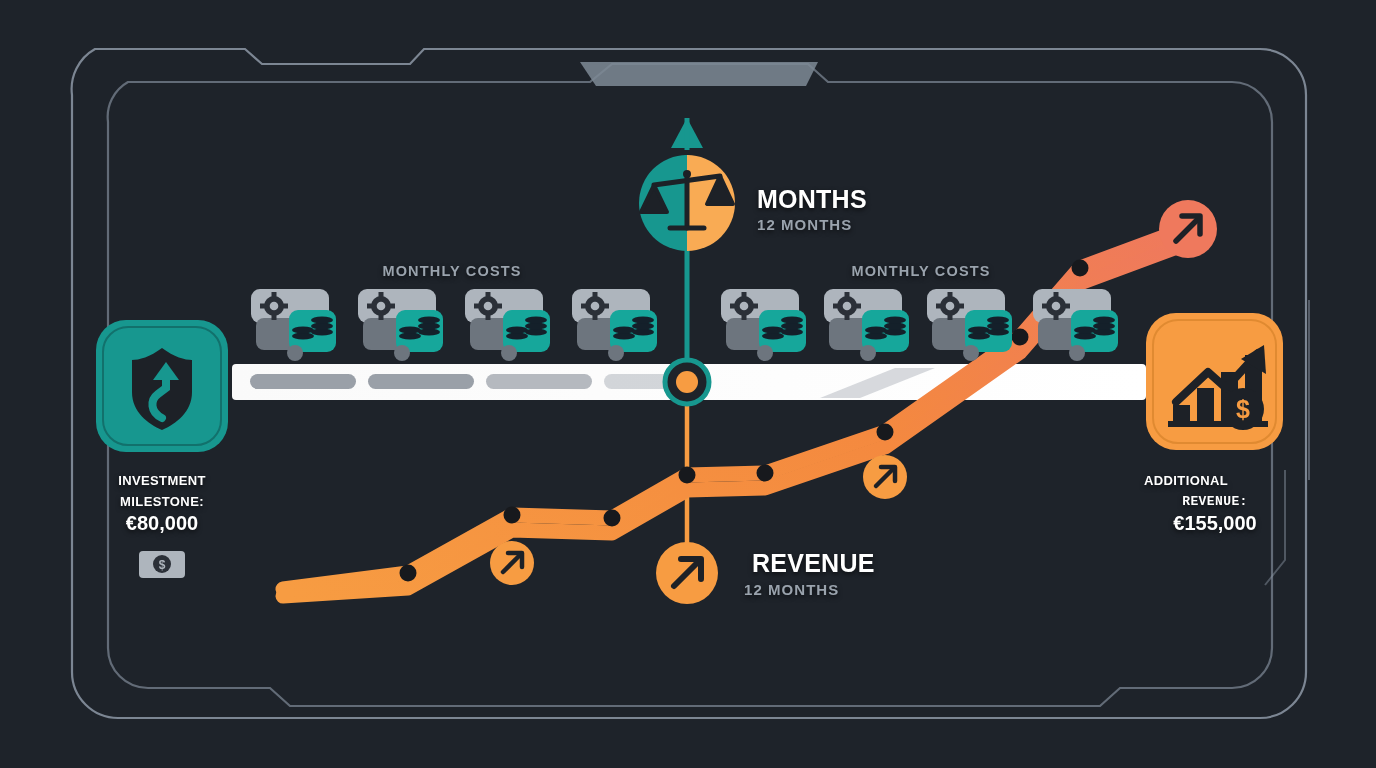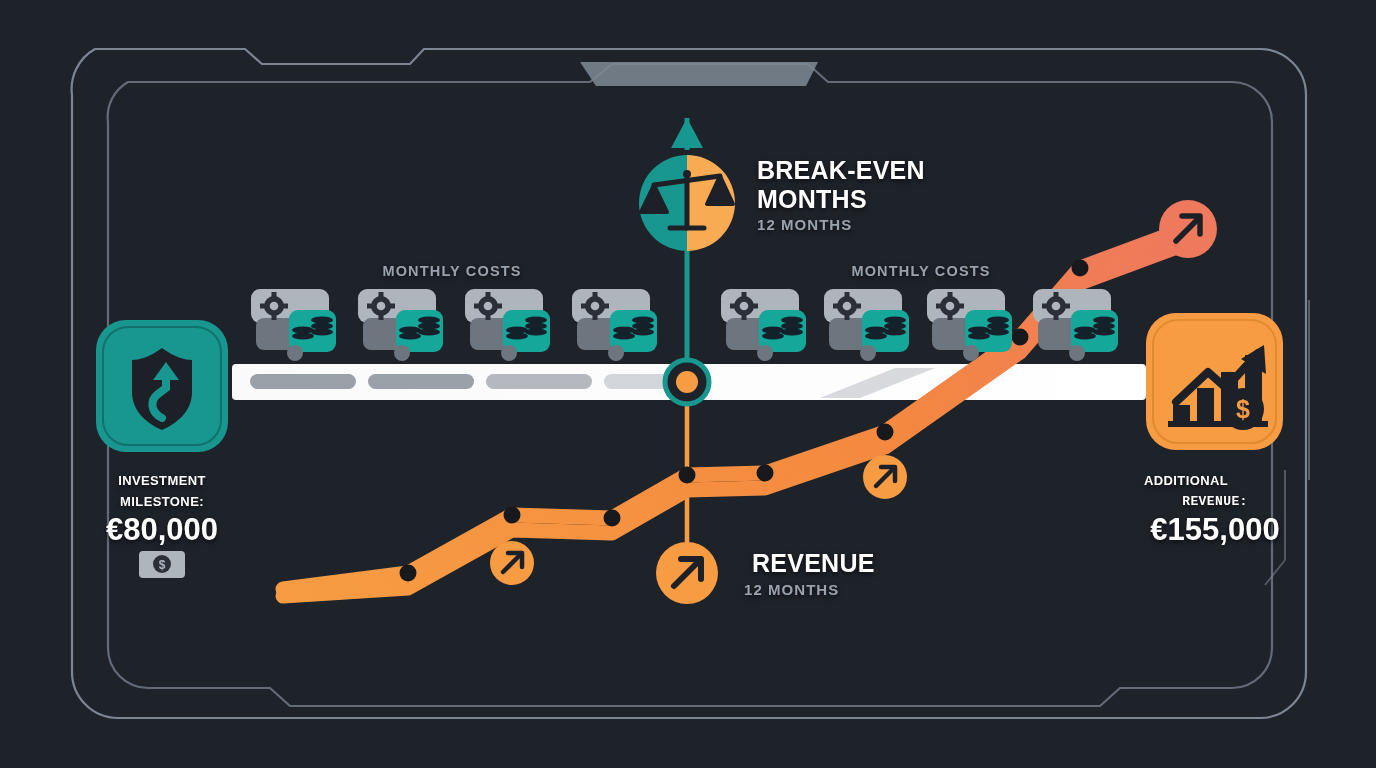--- a/index.html
+++ b/index.html
@@ -47,21 +47,21 @@
     letter-spacing: 0.07em;
   }
   .side-ttl {
     font-size: 13px;
     font-weight: bold;
     line-height: 21px;
     letter-spacing: 0.03em;
     text-align: center;
   }
   .side-val {
-    font-size: 31px;
+    font-size: 20px;
     font-weight: bold;
     letter-spacing: 0.00em;
     text-align: center;
   }
   .mc-label {
     font-size: 14.5px;
     font-weight: bold;
     color: #9aa3ad;
     letter-spacing: 0.08em;
     text-align: center;
@@ -388,21 +388,20 @@
     </g>
     <g>
       <circle cx="1188" cy="229" r="29" fill="#ef795d"></circle>
       <g stroke="#1d2127" stroke-width="5.5" stroke-linecap="round" stroke-linejoin="round" fill="none">
         <line x1="1176" y1="241" x2="1199" y2="218"></line>
         <polyline points="1182,216 1200,216 1200,234"></polyline>
       </g>
     </g>
   </svg>
 
-  <div class="txt ttl" style="left:757px; top:156px;">BREAK-EVEN</div>
   <div class="txt ttl" style="left:757px; top:185px;">MONTHS</div>
   <div class="txt sub" style="left:757px; top:216px;">12 MONTHS</div>
 
   <div class="txt ttl" style="left:744px; top:549px;margin-left:8px;">REVENUE</div>
   <div class="txt sub" style="left:744px; top:581px;">12 MONTHS</div>
 
   <div class="txt side-ttl" style="left:62px; top:470px; width:200px;">INVESTMENT</div>
   <div class="txt side-ttl" style="left:62px; top:491px; width:200px;">MILESTONE:</div>
   <div class="txt side-val" style="left:62px; top:512px; width:200px;">€80,000</div>
 

